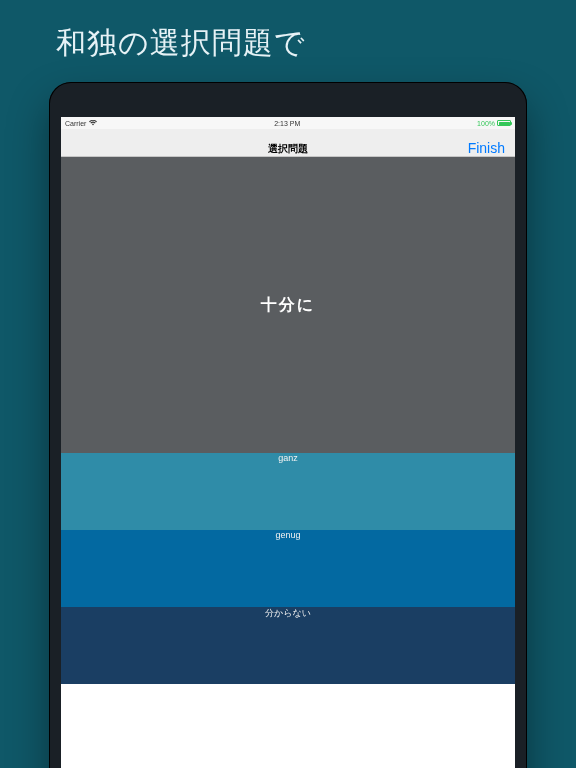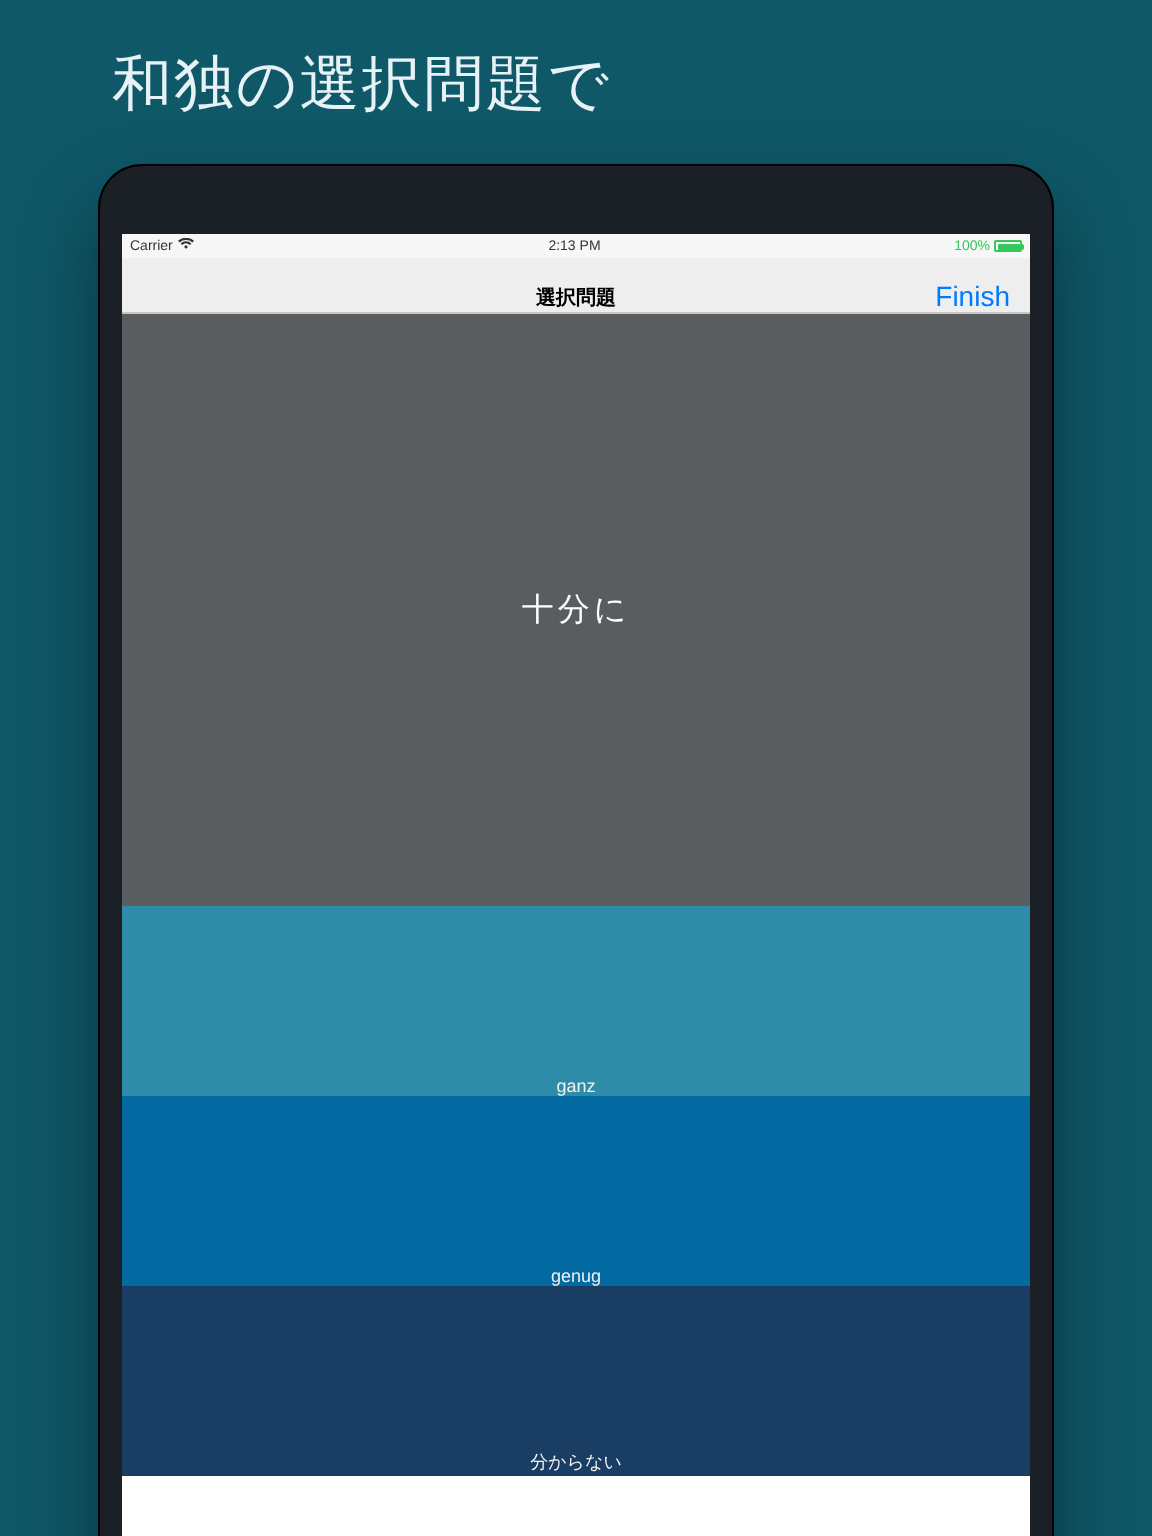--- a/index.html
+++ b/index.html
@@ -64,26 +64,26 @@
     .nav-finish{position:absolute;right:10px;color:#007aff;font-size:14px;}
     .question{
       height:296px;
       background:#5a5d60;
       display:flex;
       align-items:center;
       justify-content:center;
       color:#fff;
       font-size:16px;
       letter-spacing:2px;
-      font-weight:400;
+      font-weight:700;
     }
     .answer{
-      height:95px;
+      height:77px;
       display:flex;
-      align-items:flex-end;
+      align-items:flex-start;
       justify-content:center;
       color:#f2f2f2;
       font-size:9px;
     }
     .a1{background:#2f8ca8;}
     .a2{background:#0369a1;}
     .a3{background:#1d5284;}
     .a4{background:#1a3e63;}
   </style>
 </head>

